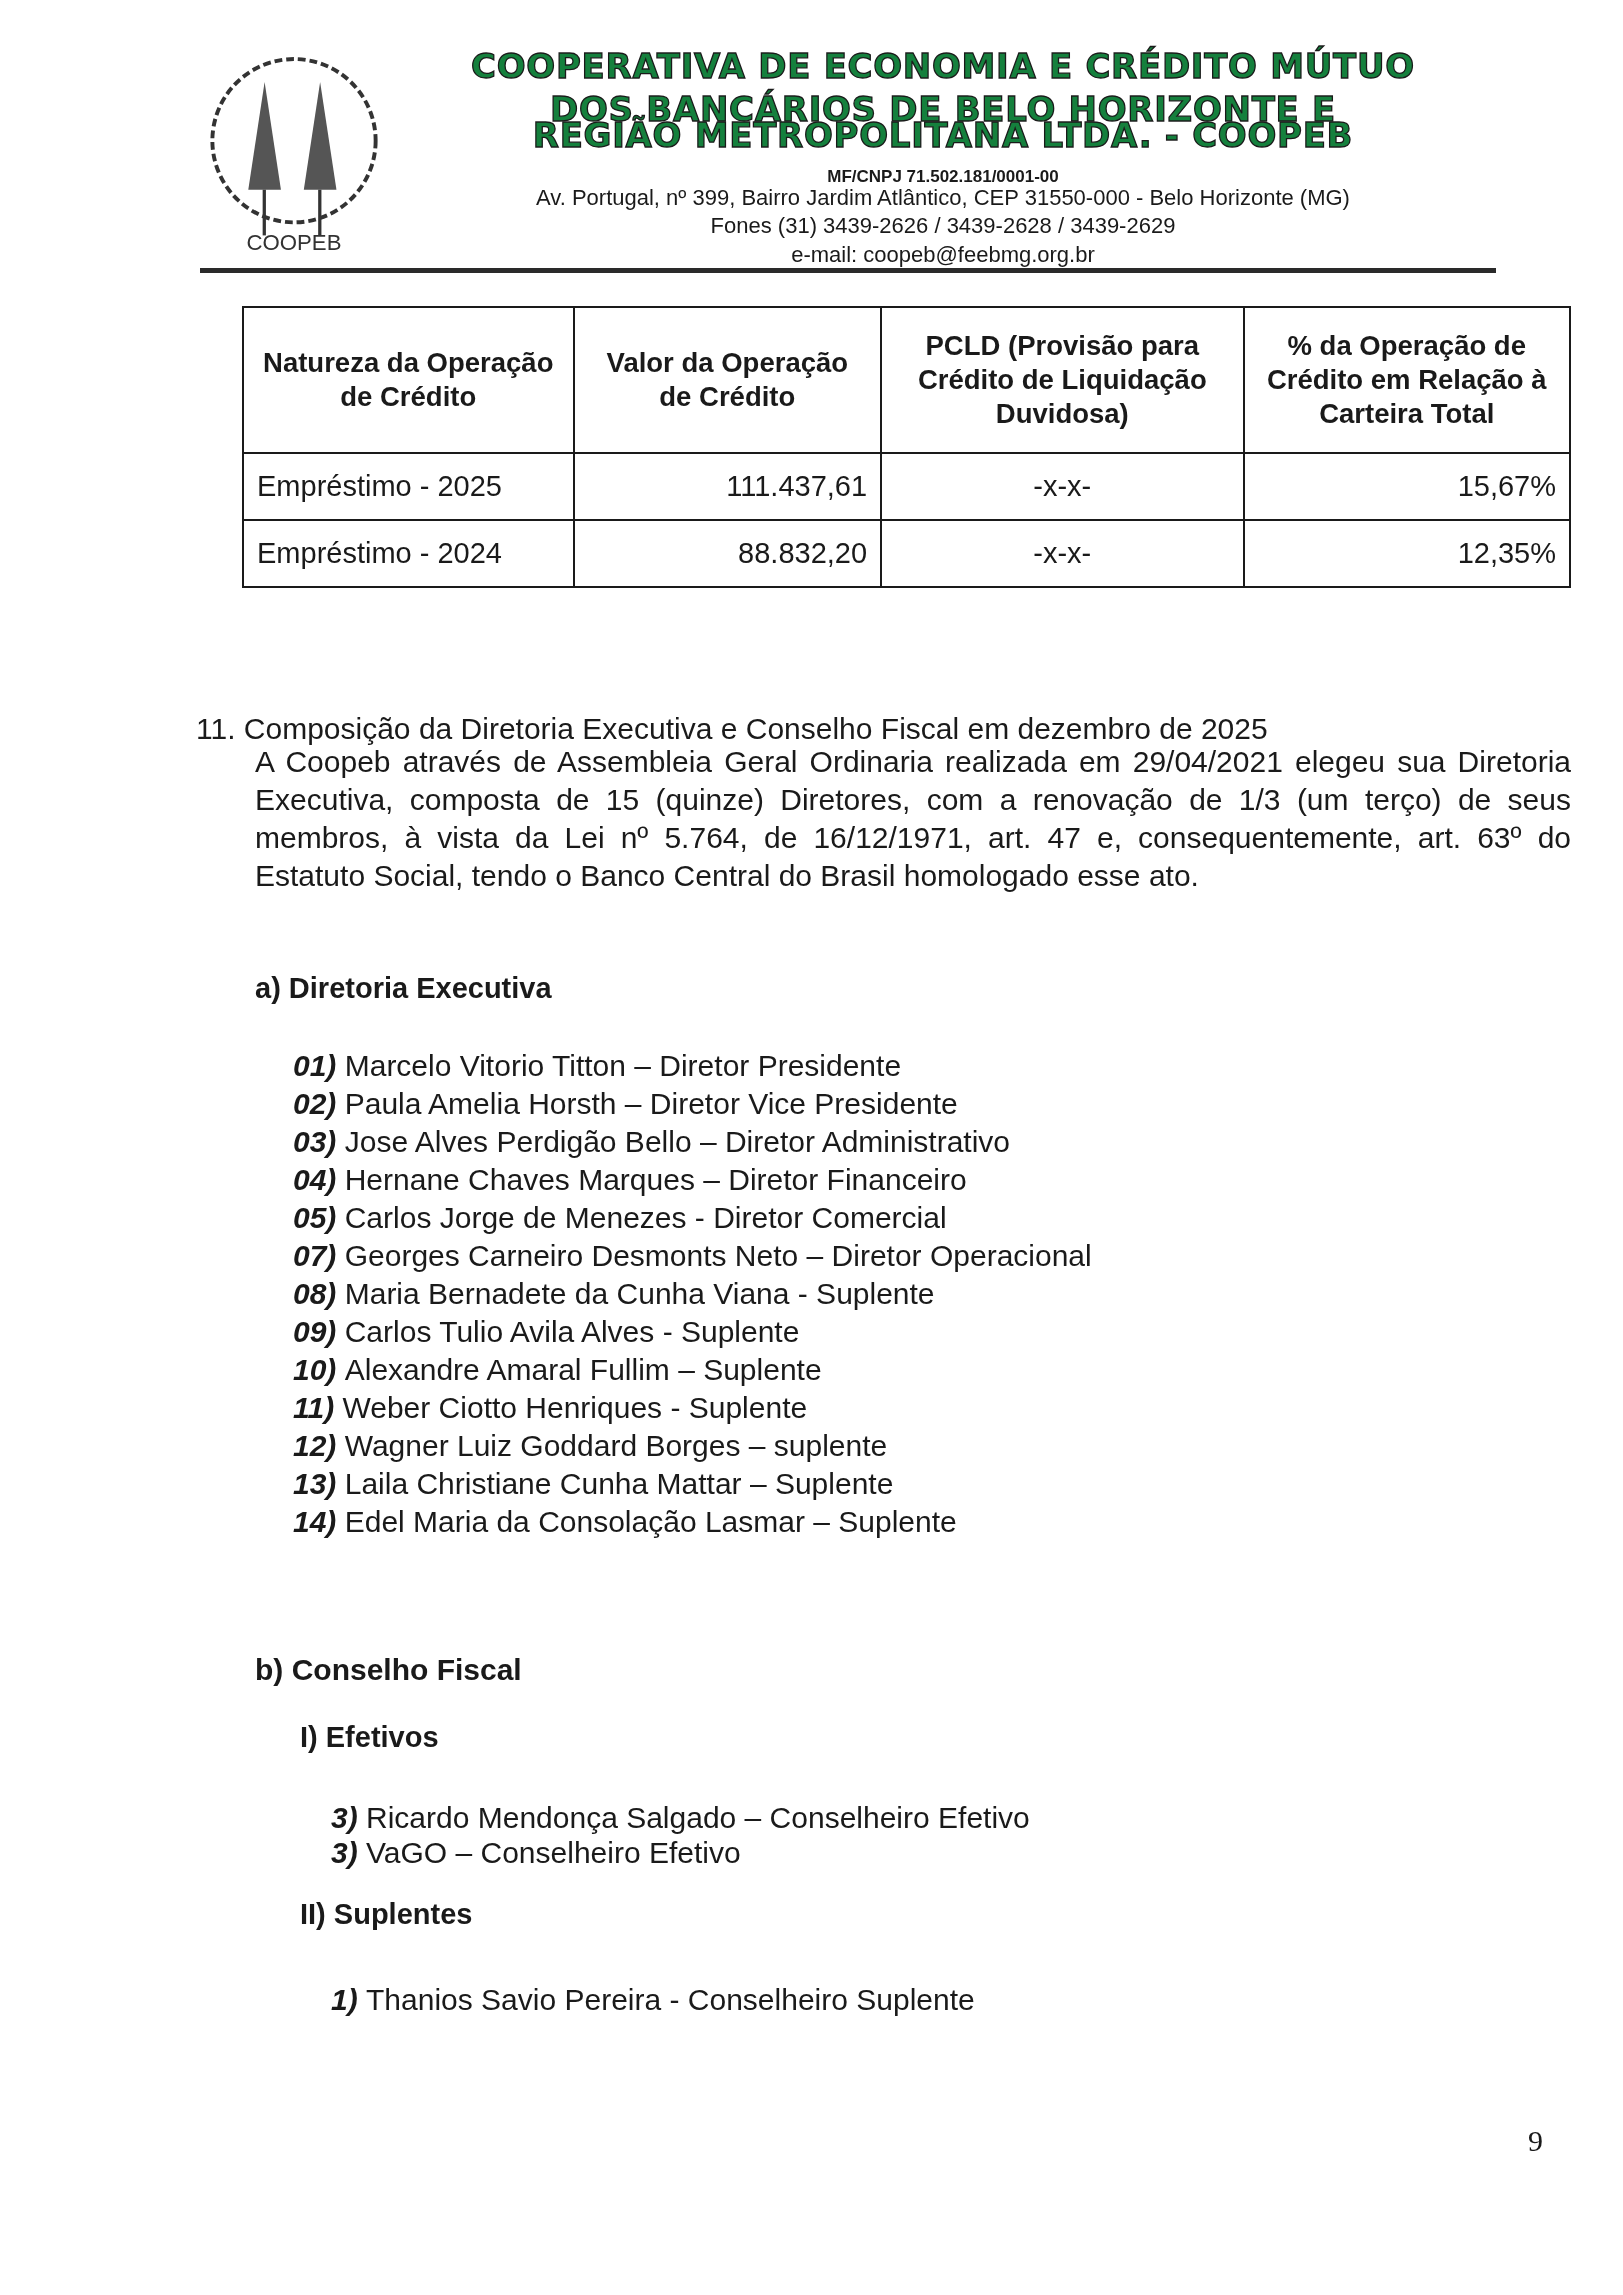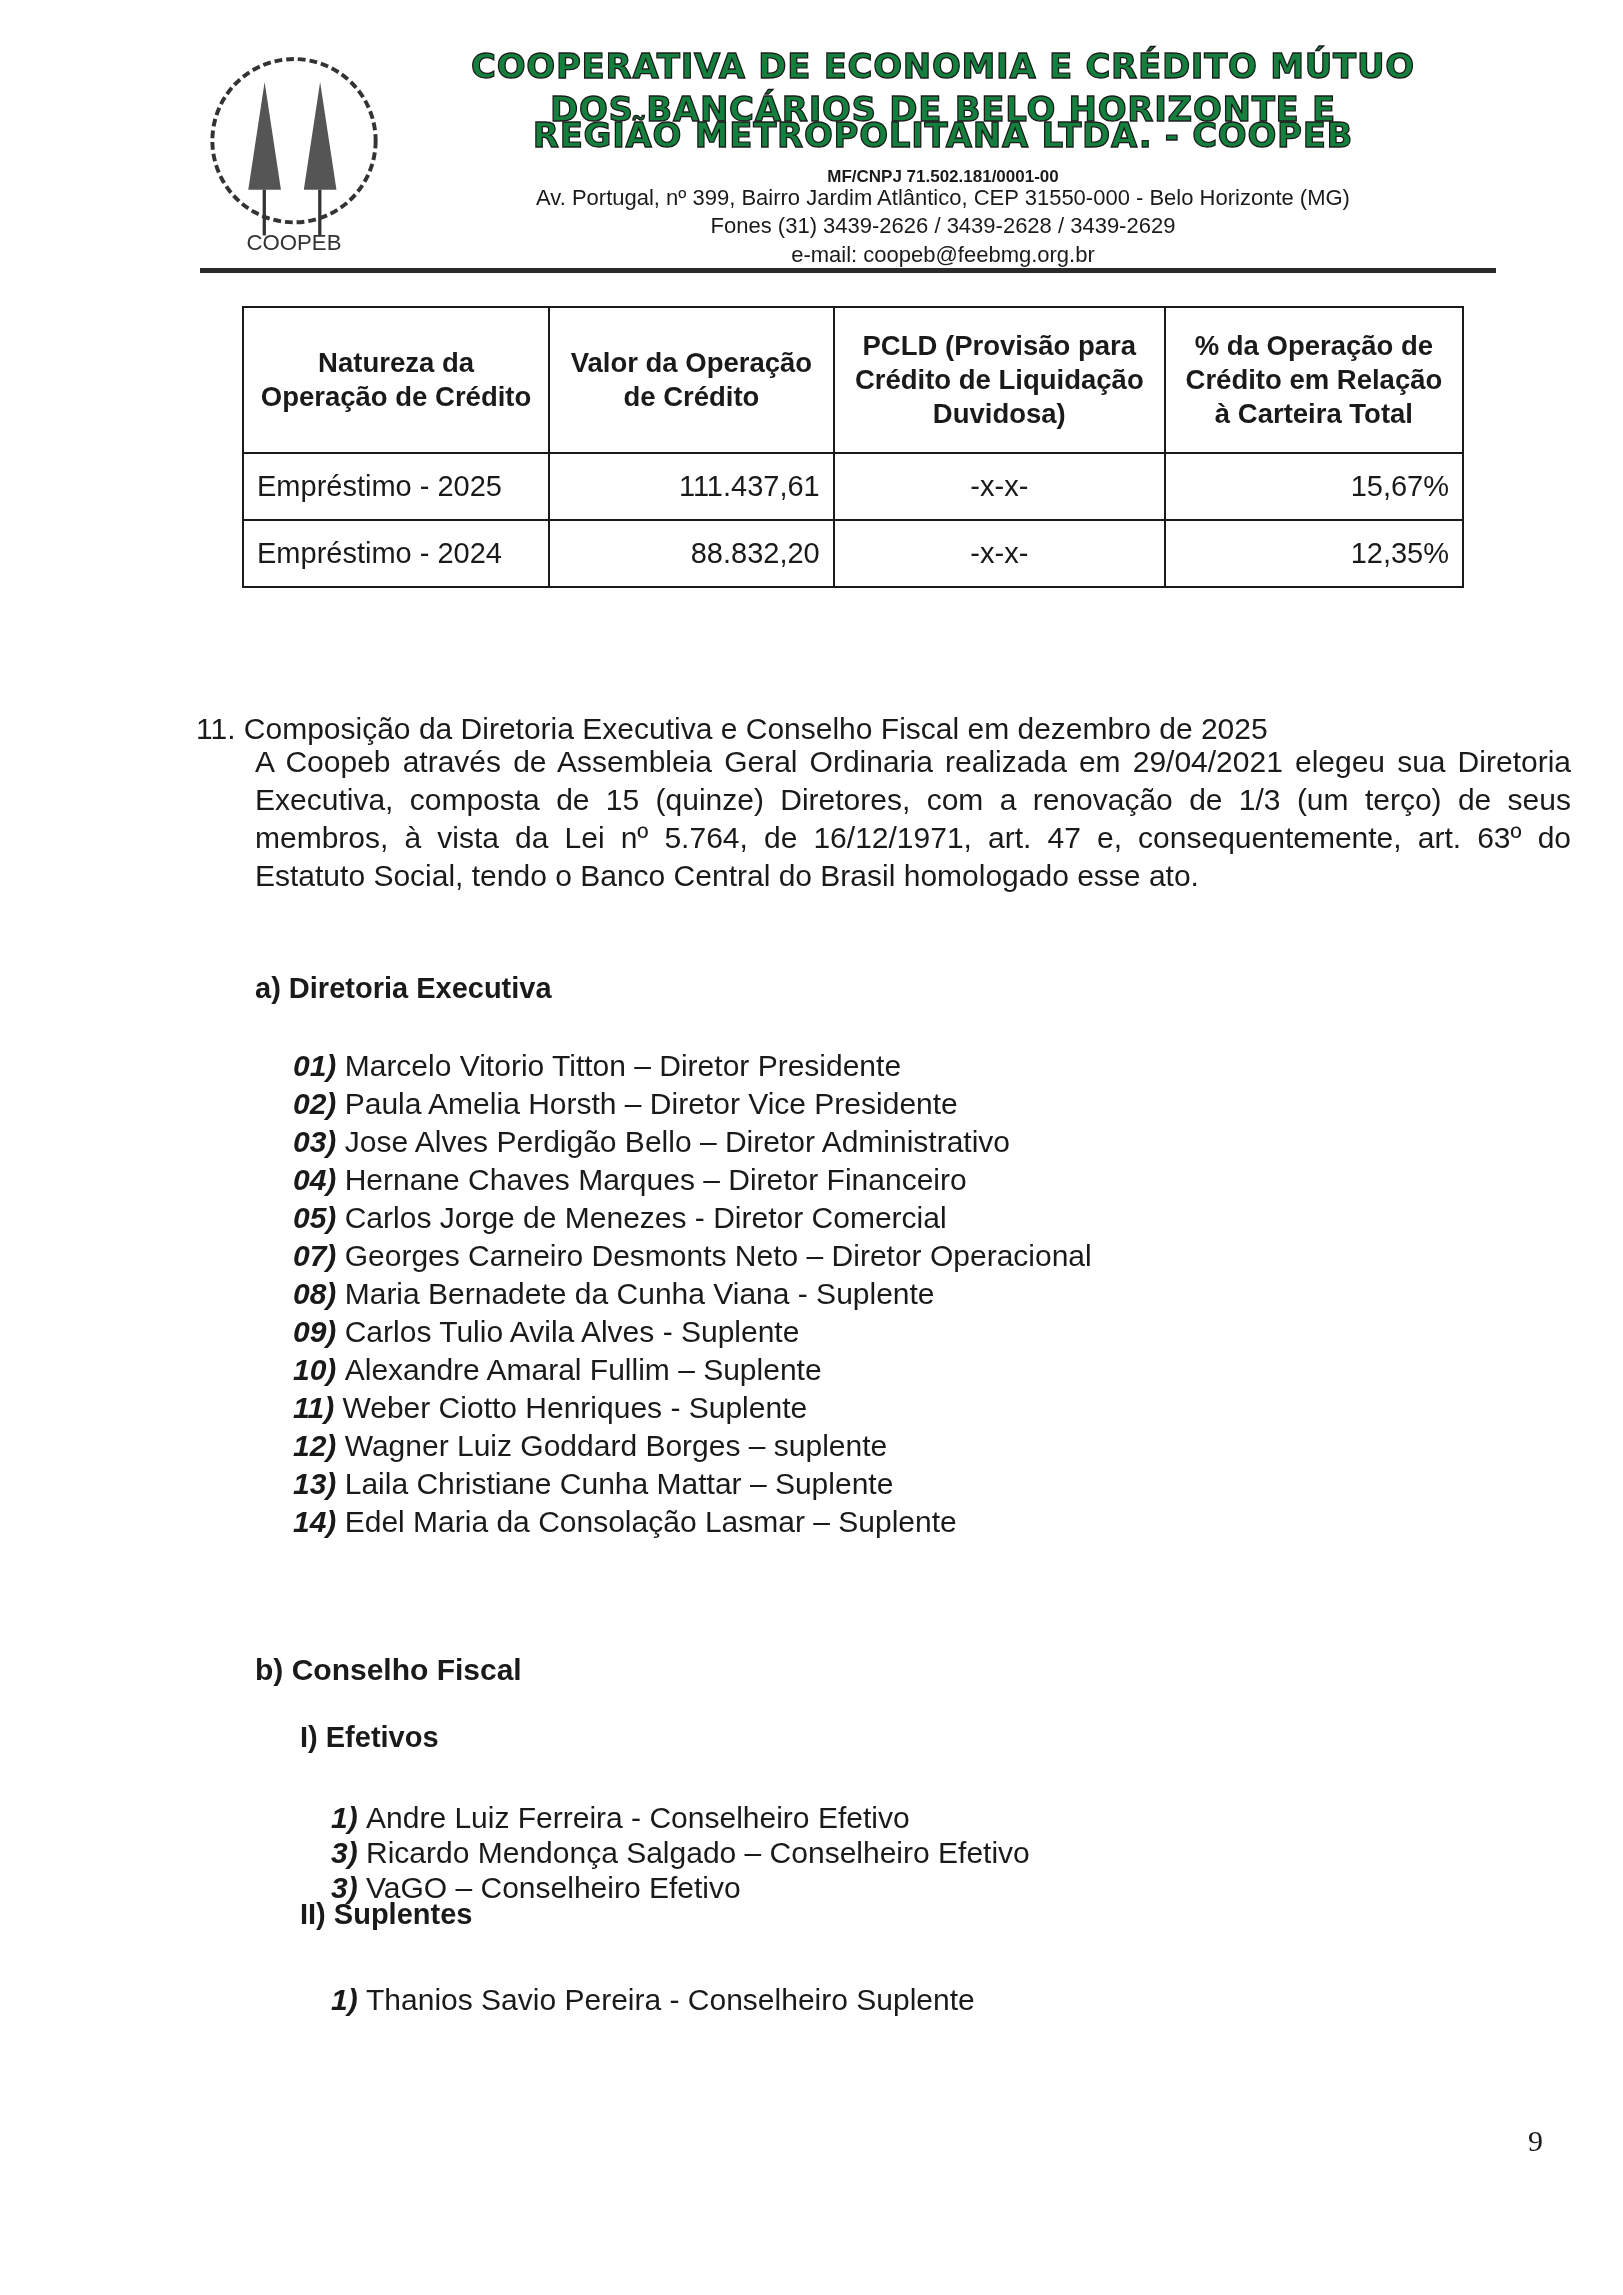--- a/index.html
+++ b/index.html
@@ -17,21 +17,21 @@
   .hdr-line2 { top: 88px; }
   .hdr-line3 { top: 114px; }
   .hdr-small { left: 367px; width: 1152px; text-align: center; font-size: 19.6px; line-height: 26px; }
   .cnpj { top: 164px; font-size: 17px; font-weight: bold; }
   .addr { top: 185px; font-size: 22px; }
   .fones { top: 213px; font-size: 22px; }
   .email { top: 242px; font-size: 22px; }
   .hdr-rule { left: 200px; top: 268px; width: 1296px; height: 5.2px; background: #2a2a2a; }
 
   
-  table.ops { position: absolute; left: 242px; top: 306px; width: 1222px;
+  table.ops { position: absolute; left: 242px; top: 306px; width: 1329px;
     border-collapse: collapse; font-size: 29px; }
   table.ops th, table.ops td { border: 2px solid #1a1a1a; padding: 0 13px; }
   table.ops th { font-weight: bold; text-align: center; height: 144px; line-height: 34px; font-size: 27.5px; }
   table.ops td { height: 65px; }
   td.num { text-align: right; }
   td.ctr { text-align: center; }
 
   
   .sec-title { left: 196px; top: 712px; font-size: 30px; font-weight: normal; }
   .para { left: 255px; top: 743px; width: 1316px; font-size: 30px; line-height: 38px;
@@ -114,21 +114,20 @@
     <div><span class="n">10) </span><span>Alexandre Amaral Fullim – Suplente</span></div>
     <div><span class="n">11) </span><span>Weber Ciotto Henriques - Suplente</span></div>
     <div><span class="n">12) </span><span>Wagner Luiz Goddard Borges – suplente</span></div>
     <div><span class="n">13) </span><span>Laila Christiane Cunha Mattar – Suplente</span></div>
     <div><span class="n">14) </span><span>Edel Maria da Consolação Lasmar – Suplente</span></div>
   </div>
 
 <div class="abs sub-b">b) Conselho Fiscal</div>
 <div class="abs sub-b1">I) Efetivos</div>
 <div class="abs list-b1 list-b" id="list-b1">
-    <div><span class="n">1) </span><span>Andre Luiz Ferreira - Conselheiro Efetivo</span></div>
     <div><span class="n">3) </span><span>Ricardo Mendonça Salgado – Conselheiro Efetivo</span></div>
     <div><span class="n">3) </span><span>VaGO – Conselheiro Efetivo</span></div>
   </div>
 <div class="abs sub-b2">II)  Suplentes</div>
 <div class="abs list-b2 list-b" id="list-b2">
     <div><span class="n">1) </span><span>Thanios Savio Pereira - Conselheiro Suplente</span></div>
   </div>
 
 <div class="abs page-num">9</div>
 

